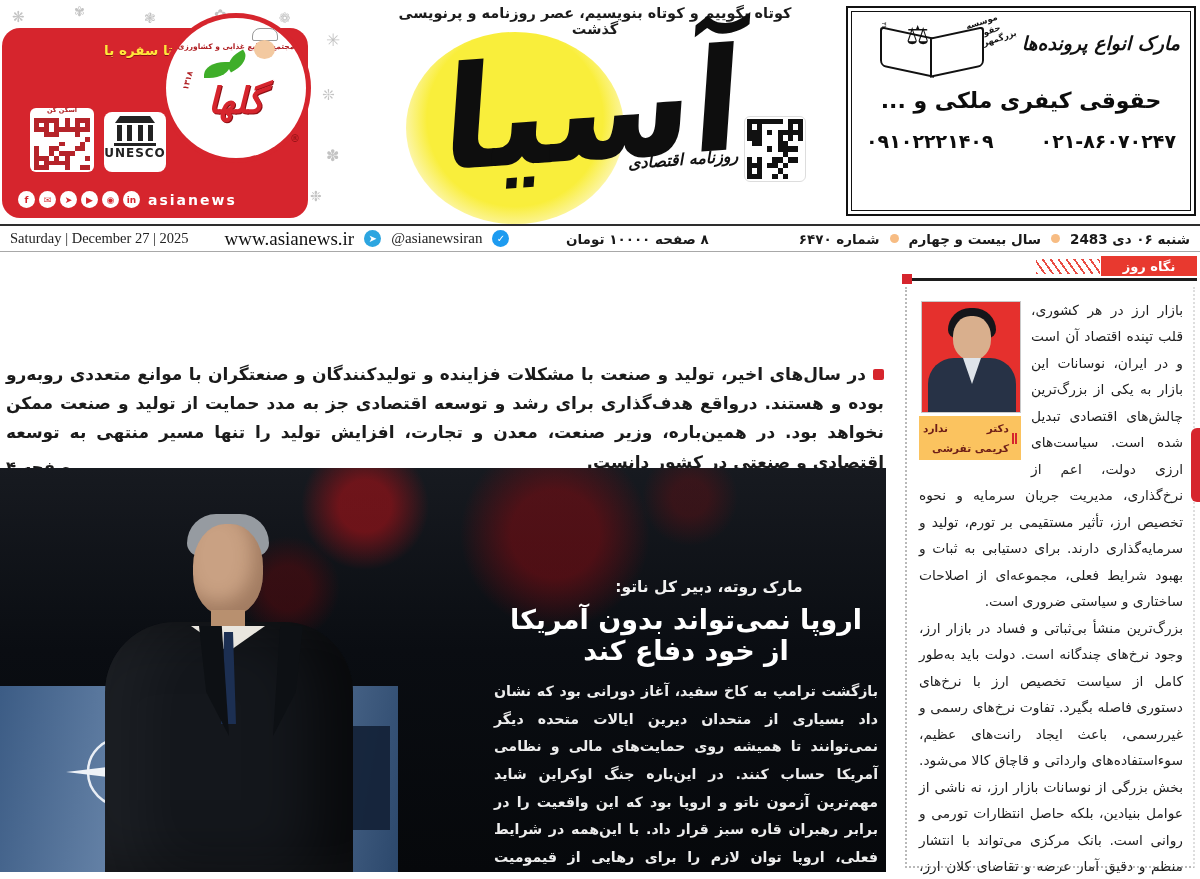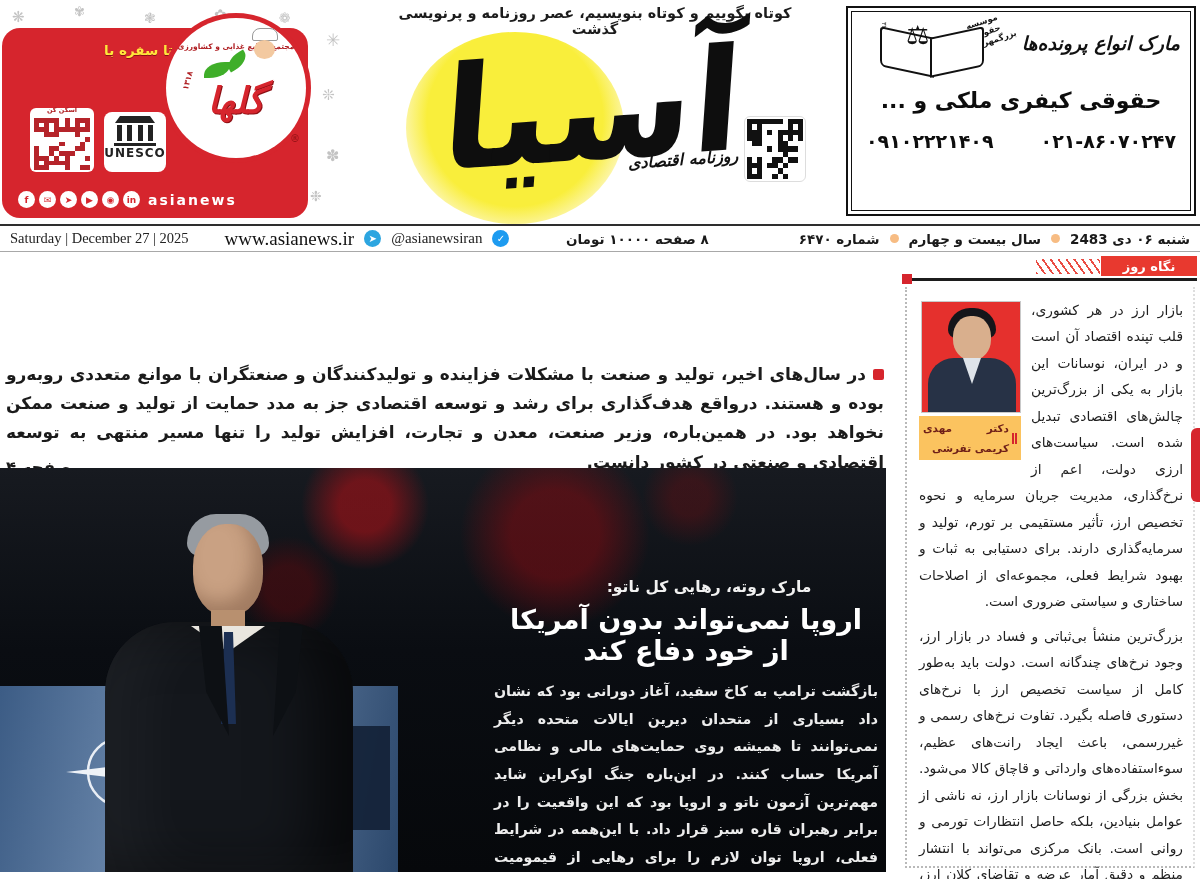--- a/index.html
+++ b/index.html
@@ -506,21 +506,21 @@
       <div class="hair"></div>
       <div class="face"></div>
       <div class="neck"></div>
       <div class="collar"></div>
       <div class="tie"></div>
       <div class="lapel"></div>
       <div class="lapel r"></div>
     </div>
 
     <div class="n-text">
-      <div class="n-kicker">مارک روته، رهایی کل ناتو:</div>
+      <div class="n-kicker">مارک روته، دبیر کل ناتو:</div>
       <div class="n-hl">اروپا نمی‌تواند بدون آمریکا از خود دفاع کند</div>
       <div class="n-body">بازگشت ترامپ به کاخ سفید، آغاز دورانی بود که نشان داد بسیاری از متحدان دیرین ایالات متحده دیگر نمی‌توانند تا همیشه روی حمایت‌های مالی و نظامی آمریکا حساب کنند. در این‌باره جنگ اوکراین شاید مهم‌ترین آزمون ناتو و اروپا بود که این واقعیت را در برابر رهبران قاره سبز قرار داد. با این‌همه در شرایط فعلی، اروپا توان لازم را برای رهایی از قیمومیت ایالات متحده و حمایت‌هایش ندارد.</div>
 
     </div>
   </div>
 
   <div class="abs col">
     <div class="hatch"></div>
     <div class="tab">نگاه روز</div>
     <div class="rule"></div>
@@ -530,24 +530,24 @@
       <div class="col-body">
         <div class="mugwrap">
           <div class="mug">
             <div class="m-hair"></div>
             <div class="m-face"></div>
             <div class="m-suit"></div>
             <div class="m-shirt"></div>
           </div>
           <div class="mugcap">
             <span class="redbars"></span>
-            <span>دکتر مهدی کریمی تفرشی</span>
+            <span>دکتر ندارد کریمی تفرشی</span>
           </div>
         </div>
-        <p style="margin-bottom:8px">بازار ارز در هر کشوری، قلب تپنده اقتصاد آن است و در ایران، نوسانات این بازار به یکی از بزرگ‌ترین چالش‌های اقتصادی تبدیل شده است. سیاست‌های ارزی دولت، اعم از نرخ‌گذاری، مدیریت جریان سرمایه و نحوه تخصیص ارز، تأثیر مستقیمی بر تورم، تولید و سرمایه‌گذاری دارند. برای دستیابی به ثبات و بهبود شرایط فعلی، مجموعه‌ای از اصلاحات ساختاری و سیاستی ضروری است.</p>
+        <p style="">بازار ارز در هر کشوری، قلب تپنده اقتصاد آن است و در ایران، نوسانات این بازار به یکی از بزرگ‌ترین چالش‌های اقتصادی تبدیل شده است. سیاست‌های ارزی دولت، اعم از نرخ‌گذاری، مدیریت جریان سرمایه و نحوه تخصیص ارز، تأثیر مستقیمی بر تورم، تولید و سرمایه‌گذاری دارند. برای دستیابی به ثبات و بهبود شرایط فعلی، مجموعه‌ای از اصلاحات ساختاری و سیاستی ضروری است.</p>
         <p>بزرگ‌ترین منشأ بی‌ثباتی و فساد در بازار ارز، وجود نرخ‌های چندگانه است. دولت باید به‌طور کامل از سیاست تخصیص ارز با نرخ‌های دستوری فاصله بگیرد. تفاوت نرخ‌های رسمی و غیررسمی، باعث ایجاد رانت‌های عظیم، سوءاستفاده‌های وارداتی و قاچاق کالا می‌شود. بخش بزرگی از نوسانات بازار ارز، نه ناشی از عوامل بنیادین، بلکه حاصل انتظارات تورمی و روانی است. بانک مرکزی می‌تواند با انتشار منظم و دقیق آمار عرضه و تقاضای کلان ارز، از جمله میزان دلارهای حاصل از صادرات نفتی و غیرنفتی و نحوه تخصیص آن‌ها، به بازار سیگنال ثبات بدهد.</p>
       </div>
 
     </div>
   </div>
 
   <div class="abs edge-ribbon"></div>
 </div>
 
 </body></html>

